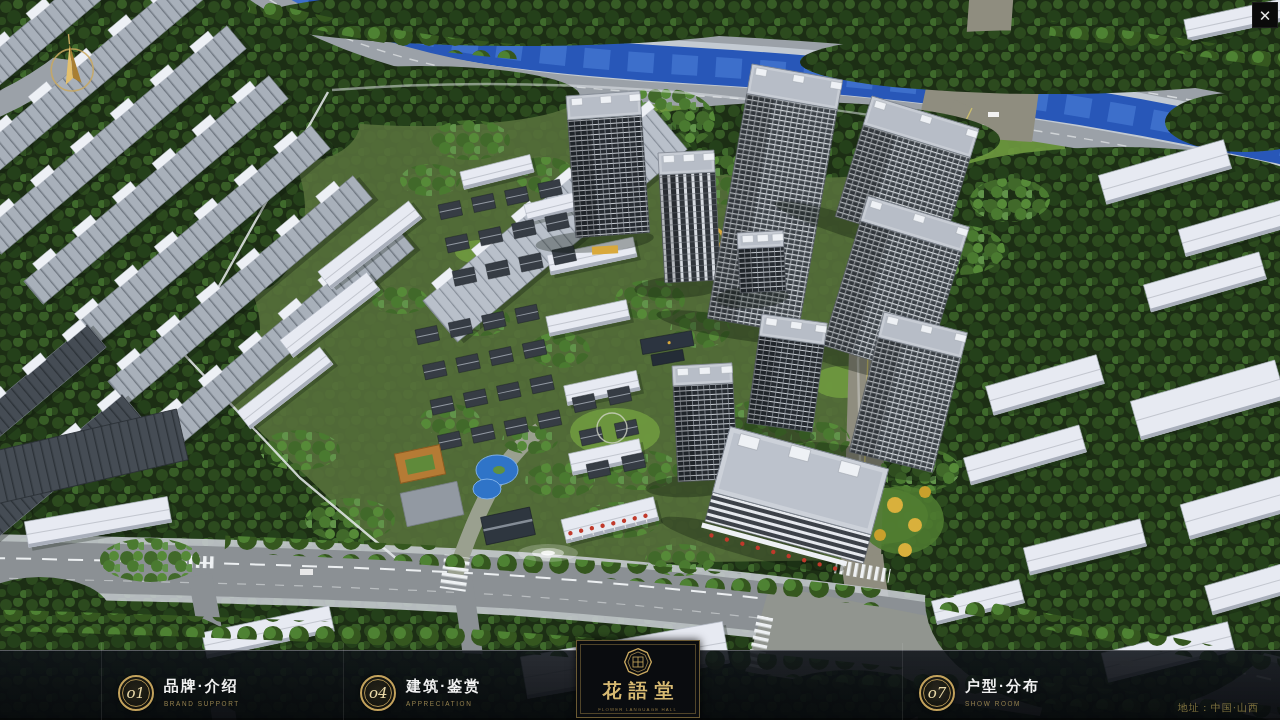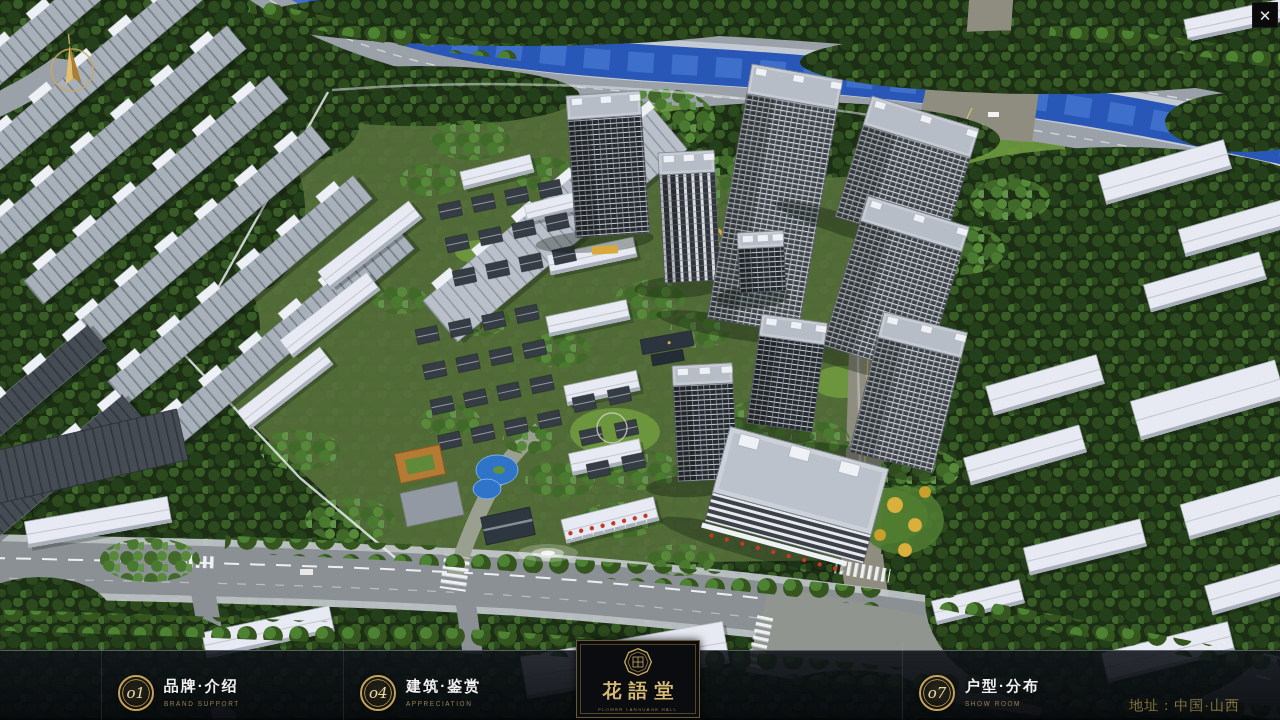--- a/index.html
+++ b/index.html
@@ -44,21 +44,21 @@
              background:#0a0c0f;border:1px solid #6b5a33;box-sizing:border-box;
              box-shadow:inset 0 0 0 3px #0a0c0f, inset 0 0 0 4px rgba(138,115,64,.55), 0 0 8px rgba(0,0,0,.8);
              display:flex;flex-direction:column;align-items:center;z-index:6;}
   #logoPanel .emblem{margin-top:6px;}
   #logoTitle{margin-top:1px;font-family:"DejaVu Serif","Liberation Serif",serif;font-weight:bold;
              font-size:19px;color:#d8ba72;letter-spacing:7px;text-indent:7px;white-space:nowrap;}
   #logoSub{margin-top:1px;font-size:8px;transform:scale(.55);color:#8a7340;letter-spacing:2px;
            white-space:nowrap;}
 
   
-  #address{position:absolute;right:40px;bottom:5px;font-size:14px;color:#8f7f45;
+  #address{position:absolute;right:21px;bottom:5px;font-size:10px;color:#8f7f45;
            letter-spacing:1px;z-index:7;opacity:.9;}
 </style>
 </head>
 <body>
 
 <div id="stage">
 
   <svg id="scene" viewBox="0 0 1280 720" preserveAspectRatio="none">
     <defs>
       <pattern id="canopy" width="26" height="26" patternUnits="userSpaceOnUse">

